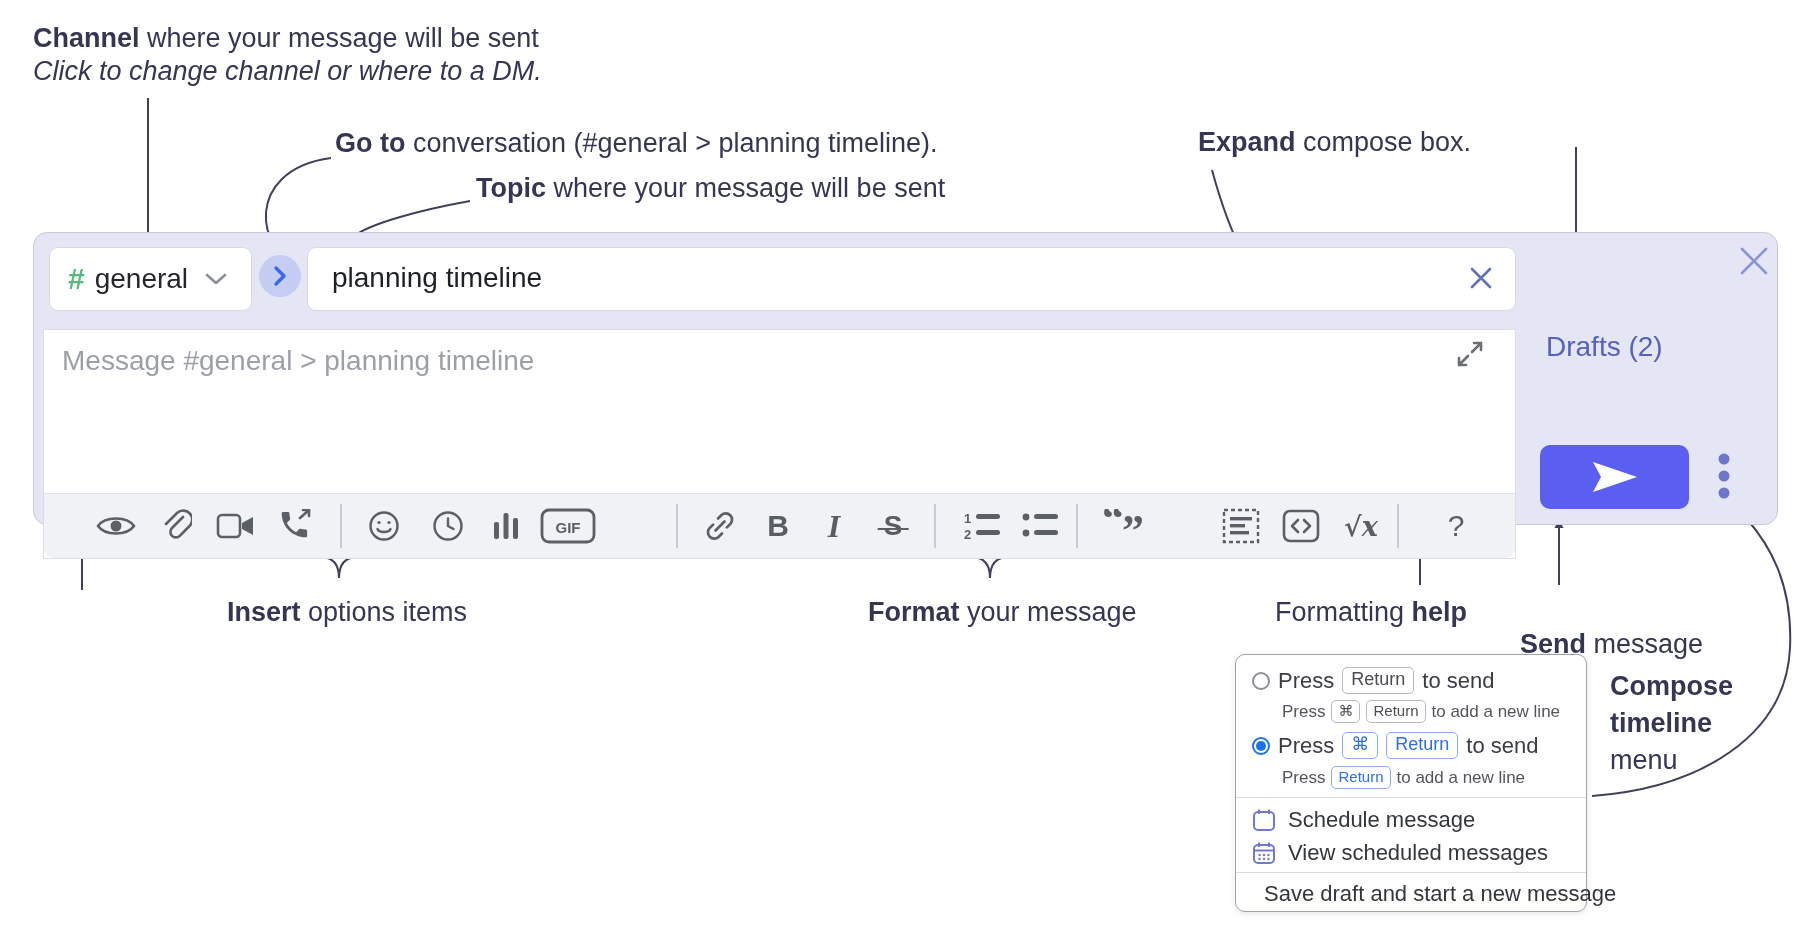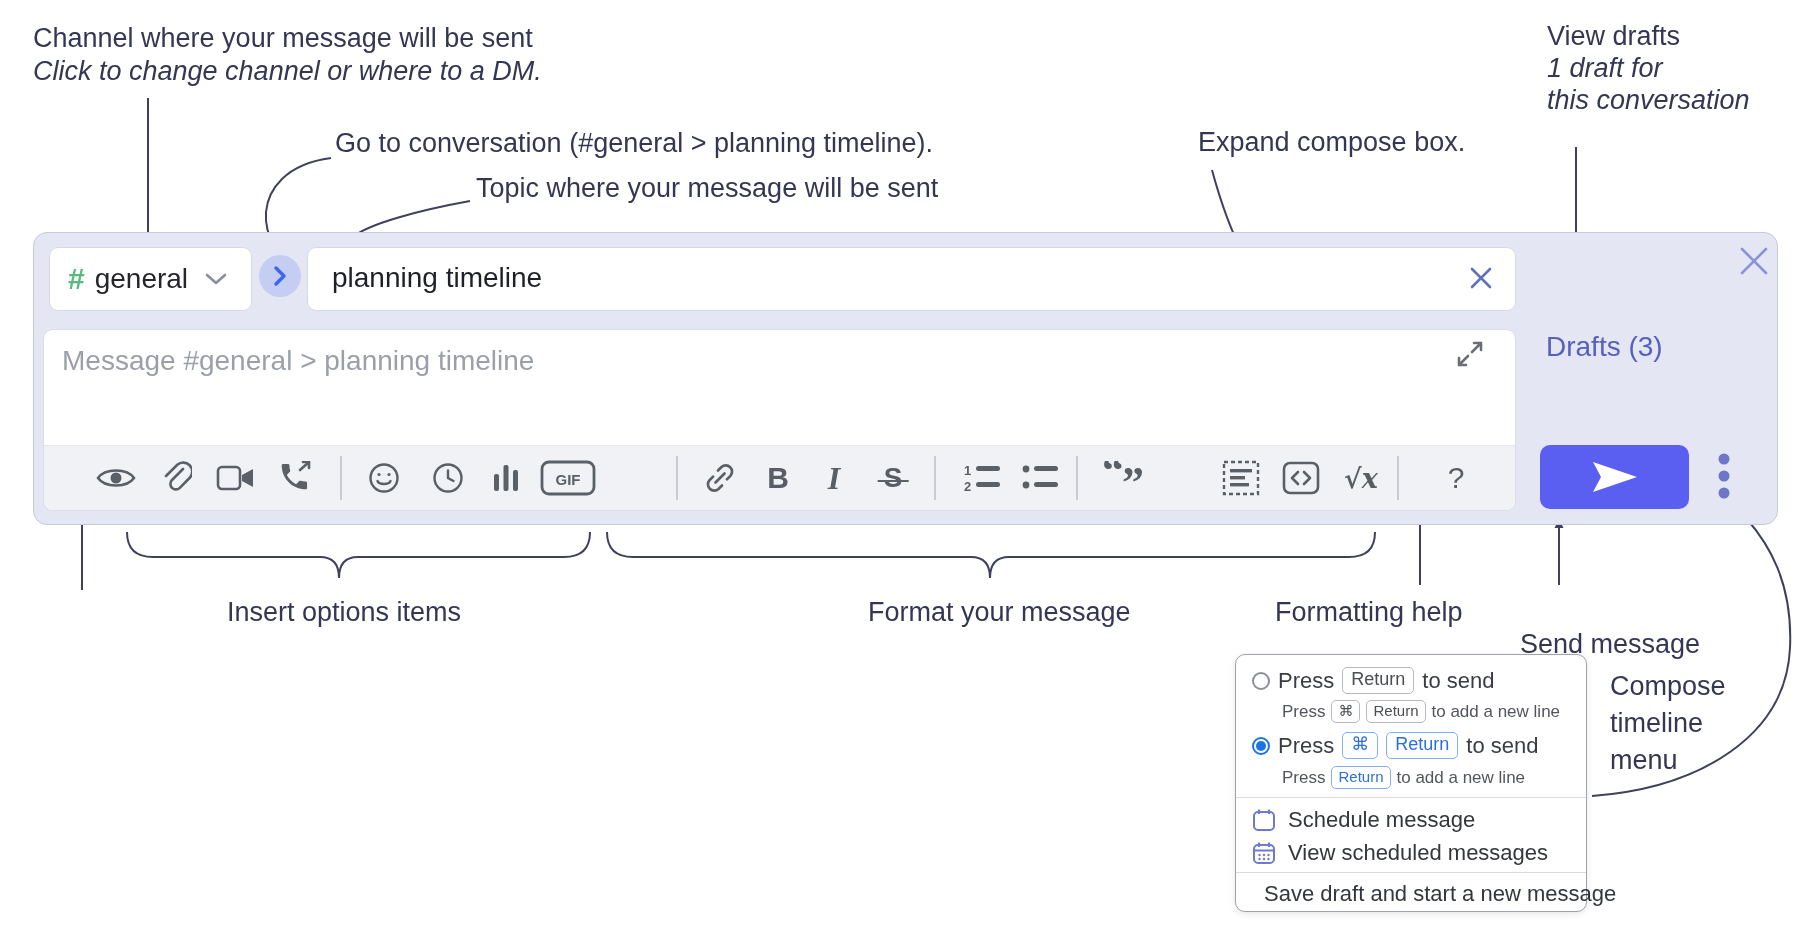--- a/index.html
+++ b/index.html
@@ -1,36 +1,36 @@
 <!DOCTYPE html>
 <html><head>
 <meta charset="utf-8">
 <style>
   html,body{margin:0;padding:0;background:#ffffff;}
   #stage{position:relative;width:1814px;height:944px;background:#ffffff;
          font-family:"Liberation Sans","DejaVu Sans",sans-serif;color:#343653;overflow:hidden;}
   .abs{position:absolute;}
   
   .note{font-size:27px;line-height:33px;color:#343653;white-space:nowrap;}
-  .note b{font-weight:400;text-align:right;}
+  .note b{font-weight:700;text-align:right;}
   .note .it{font-style:italic;}
   
   #compose{left:33px;top:232px;width:1745px;height:293px;background:#e4e6f4;
            border:1px solid #c6c9dc;border-radius:14px;box-sizing:border-box;}
   .whitebox{background:#ffffff;border:1px solid #d8dae3;border-radius:9px;box-sizing:border-box;}
   #channel-btn{left:15px;top:14px;width:203px;height:64px;display:flex;align-items:center;padding:0 14px 0 18px;}
   #hash{color:#57ba7e;font-weight:700;font-size:30px;margin-right:10px;}
   #channel-name{font-size:28px;color:#24262c;}
   #channel-caret{margin-left:16px;}
   #goto-btn{left:225px;top:22px;width:42px;height:42px;border-radius:50%;background:#c5cdf3;
             display:flex;align-items:center;justify-content:center;}
   #topic-input{left:273px;top:14px;width:1209px;height:64px;display:flex;align-items:center;padding:0 20px 2px 24px;}
   #topic-text{font-size:28px;color:#1d2026;flex:1;}
-  #message-box{left:9px;top:96px;width:1473px;height:182px;background:#ffffff;border:1px solid #dcdee6;
-               border-radius:10px;box-sizing:border-box;}
+  #message-box{left:9px;top:96px;width:1473px;height:230px;background:#ffffff;border:1px solid #dcdee6;
+               border-radius:1px;box-sizing:border-box;}
   #placeholder{left:18px;top:15px;font-size:28px;color:#9b9fa8;}
   #msg-toolbar{position:absolute;left:0;right:0;bottom:0;height:64px;background:#f1f2f6;
                border-top:1px solid #e3e4ea;border-radius:0 0 10px 10px;}
   .tico{position:absolute;top:50%;transform:translate(-50%,-50%);display:flex;align-items:center;justify-content:center;}
   .tdiv{position:absolute;top:10px;bottom:10px;width:2px;background:#c9cbd3;}
   .ticon-label{font-size:26px;color:#595e65;font-weight:700;}
   #send-btn{left:1506px;top:212px;width:149px;height:64px;border-radius:10px;background:#5a5ff2;
             display:flex;align-items:center;justify-content:center;border:none;}
   #drafts-link{left:1512px;top:98px;font-size:28px;color:#5660bd;}
   
@@ -98,25 +98,20 @@
   </div>
 
   <div class="abs note" style="left:476px;top:172px">
     <b>Topic</b><span> where your message will be sent</span>
   </div>
 
   <div class="abs note" style="left:1198px;top:126px">
     <b>Expand</b><span> compose box.</span>
   </div>
 
-  <div class="abs note" style="left:1547px;top:20px;line-height:32px">
-    <div><span>View </span><b>drafts</b></div>
-    <div class="it">1 draft for</div>
-    <div class="it">this conversation</div>
-  </div>
 
 
   <div class="abs note" style="left:227px;top:596px">
     <b>Insert</b><span> options items</span>
   </div>
 
   <div class="abs note" style="left:868px;top:596px">
     <b>Format</b><span> your message</span>
   </div>
 
@@ -297,21 +292,21 @@
         </div>
 
         <div class="tdiv" style="left:1353px"></div>
 
         <div class="tico" style="left:1412px">
           <span class="ticon-label" style="font-weight:400;font-size:30px">?</span>
         </div>
       </div>
     </div>
 
-    <div id="drafts-link" class="abs">Drafts (3)</div>
+    <div id="drafts-link" class="abs">Drafts (2)</div>
 
     <button id="send-btn" class="abs">
       <svg width="46" height="32" viewBox="0 0 46 32">
           <path d="M1,1 L45,16 L1,31 L9,16 Z" fill="#ffffff"></path>
         </svg>
     </button>
 
     <div class="abs" style="left:1676px;top:216px;width:28px;height:56px">
       <svg width="28" height="56" viewBox="0 0 28 56">
           <circle cx="14" cy="10" r="5.5" fill="#6e76c9"></circle>

